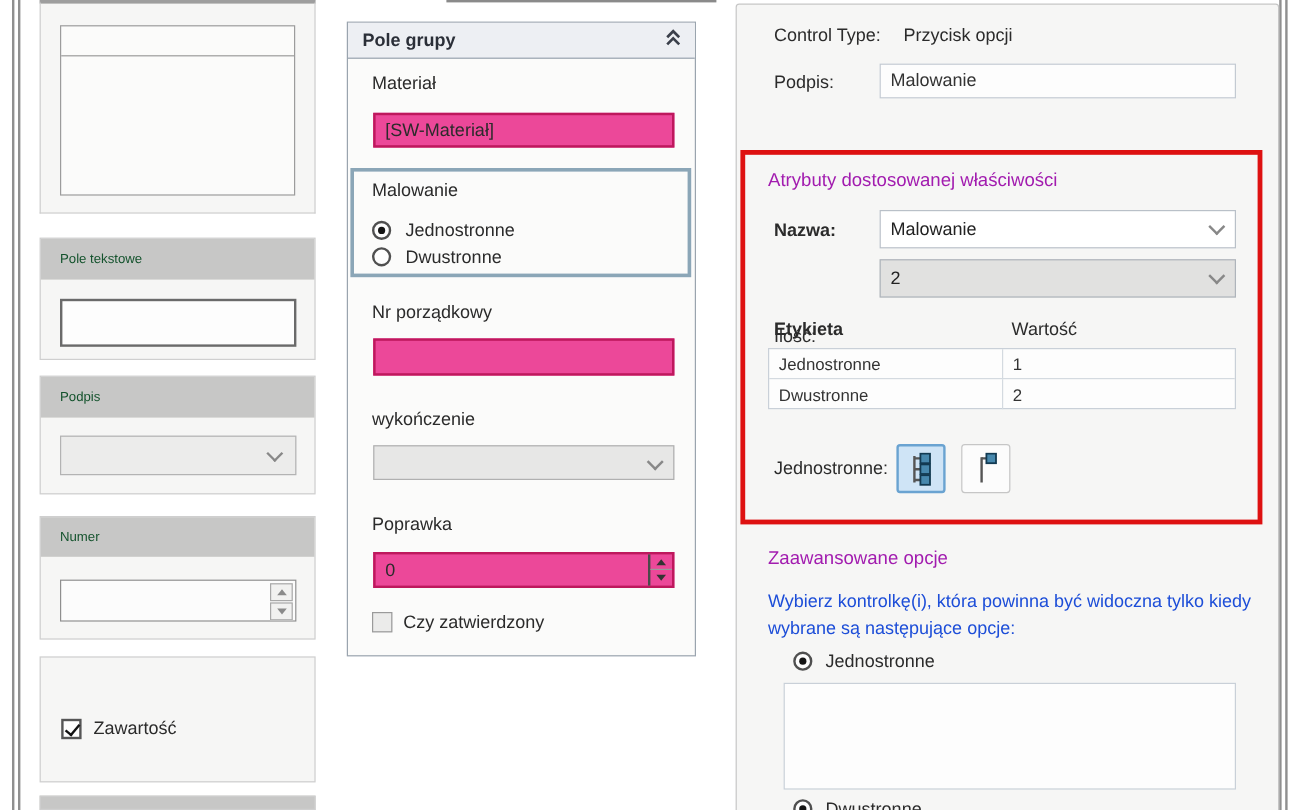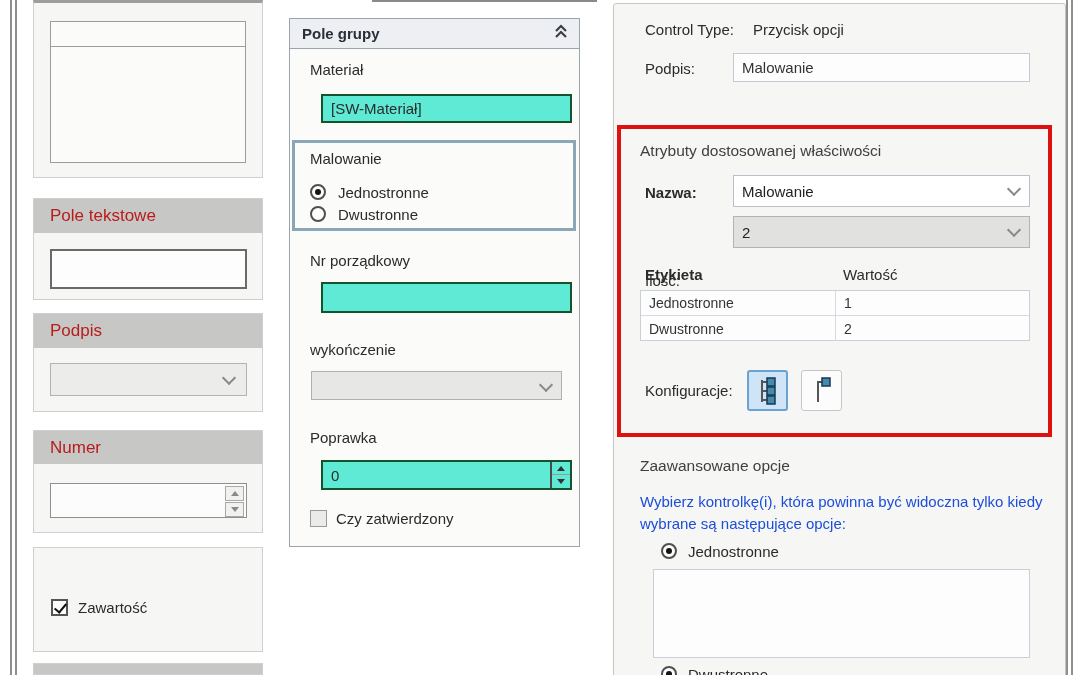--- a/index.html
+++ b/index.html
@@ -7,21 +7,21 @@
     width:1080px;height:675px;position:relative;overflow:hidden;
     background:#ffffff;
     font-family:"Liberation Sans","DejaVu Sans",sans-serif;
     color:#2b2b2b;-webkit-font-smoothing:antialiased;
   }
   .vline{position:absolute;top:0;width:2px;height:675px;background:#8f8f8f;}
 
   
   .palette-panel{position:absolute;left:33px;width:230px;background:#f6f6f5;border:1px solid #cfcfcf;box-sizing:border-box;}
   .palette-header{height:34px;background:#c7c7c6;display:flex;align-items:center;padding-left:16px;
-    font-size:17px;color:#b91c1c;}
+    font-size:11px;color:#14532d;}
   .preview-outer{position:absolute;left:16px;top:18px;width:196px;height:142px;border:1px solid #9c9c9c;background:#fbfbfa;box-sizing:border-box;}
   .preview-titlebar{height:24px;border-bottom:1px solid #9c9c9c;}
   .palette-input{position:absolute;left:16px;width:197px;background:#fdfdfd;box-sizing:border-box;}
   .p-textbox{border:2px solid #6a6a6a;height:40px;}
   .p-combo{border:1px solid #b3b3b3;height:33px;background:#ececeb;}
   .p-number{border:1px solid #8f8f8f;height:35px;background:#fcfcfc;}
   .num-spin{position:absolute;right:2px;top:2px;width:19px;height:29px;}
   .num-spin .cell{height:13px;border:1px solid #a8a8a8;background:#f1f1f0;margin-bottom:1px;
     display:flex;align-items:center;justify-content:center;}
   .tri-up{width:0;height:0;border-left:4px solid transparent;border-right:4px solid transparent;border-bottom:5px solid #8a8a8a;}
@@ -30,43 +30,43 @@
     transform:rotate(45deg);}
   .checkbox{position:absolute;width:17px;height:17px;border:2px solid #555;background:#fdfdfd;box-sizing:border-box;}
   .checkmark{position:absolute;left:4px;top:0px;width:5px;height:10px;border-right:2px solid #111;border-bottom:2px solid #111;transform:rotate(40deg);}
   .lbl{position:absolute;font-size:15px;color:#2b2b2b;white-space:nowrap;}
 
   
   .topline{position:absolute;left:372px;top:0;width:225px;height:2px;background:#8a8a8a;}
   .groupbox{position:absolute;left:289px;top:18px;width:291px;height:529px;border:1px solid #9aa4ae;background:#fbfbfa;box-sizing:border-box;}
   .groupbox-header{height:30px;background:#edeff3;border-bottom:1px solid #9aa4ae;display:flex;align-items:center;justify-content:space-between;padding:0 10px 0 12px;box-sizing:border-box;text-align:right;}
   .groupbox-title{font-weight:bold;font-size:15px;color:#2b2f38;}
-  .dark-input{position:absolute;border:2px solid #14532d;background:#5eead4;box-sizing:border-box;
-    font-size:15px;display:flex;align-items:center;padding-left:8px;margin-left:10px;}
+  .dark-input{position:absolute;border:2px solid #be185d;background:#ec4899;box-sizing:border-box;
+    font-size:15px;display:flex;align-items:center;padding-left:8px;}
   .sel-group{position:absolute;left:292px;top:140px;width:284px;height:91px;border:3px solid #8ba6b7;box-sizing:border-box;}
   .radio{position:absolute;width:16px;height:16px;border-radius:50%;border:2px solid #4f4f4f;background:#fdfdfd;box-sizing:border-box;}
   .radio .dot{position:absolute;left:3px;top:3px;width:6px;height:6px;border-radius:50%;background:#141414;}
   .disabled-combo{position:absolute;background:#e7e7e6;border:1px solid #b0b0b0;box-sizing:border-box;}
   .combo-chev{position:absolute;right:10px;top:50%;margin-top:-7px;}
   .spin-col{position:absolute;right:0px;top:0px;width:20px;height:100%;border-left:2px solid #4a4a4a;box-sizing:border-box;}
   .spin-col .half{height:50%;display:flex;align-items:center;justify-content:center;box-sizing:border-box;}
   .spin-col .half.up{border-bottom:1px solid #9a9a9a;}
   .tri-up-d{width:0;height:0;border-left:4px solid transparent;border-right:4px solid transparent;border-bottom:5px solid #333;}
   .tri-dn-d{width:0;height:0;border-left:4px solid transparent;border-right:4px solid transparent;border-top:5px solid #333;}
   .chk-gray{position:absolute;width:17px;height:17px;border:1px solid #9a9a9a;background:#ebebea;box-sizing:border-box;}
 
   
   .props{position:absolute;left:613px;top:3px;width:453px;height:697px;border:1px solid #c6c6c6;border-radius:3px;background:#f6f6f5;box-sizing:border-box;}
   .light-input{position:absolute;background:#fdfdfd;border:1px solid #c3cad2;box-sizing:border-box;
     font-size:15px;display:flex;align-items:center;padding-left:8px;color:#333;}
   .combo{position:absolute;border:1px solid #b9c0c8;background:#ffffff;box-sizing:border-box;
     font-size:15px;display:flex;align-items:center;padding-left:8px;color:#222;}
   .combo.gray{background:#e1e1e0;border-color:#aeb4bb;}
   .redbox{position:absolute;left:617px;top:125px;width:435px;height:312px;border:4px solid #de1111;box-sizing:border-box;}
-  .blue-heading{position:absolute;font-size:15.5px;color:#404040;white-space:nowrap;}
+  .blue-heading{position:absolute;font-size:15.5px;color:#a21caf;white-space:nowrap;}
   .attr-table{position:absolute;left:640px;top:290px;width:390px;height:51px;border:1px solid #c9d0d8;background:#fdfdfd;box-sizing:border-box;}
   .attr-row{height:25px;display:flex;box-sizing:border-box;}
   .attr-row.first{border-bottom:1px solid #d4dae0;}
   .attr-cell{font-size:14px;color:#333;display:flex;align-items:center;padding-left:8px;box-sizing:border-box;}
   .attr-cell.c1{width:195px;border-right:1px solid #d4dae0;}
   .attr-cell.c2{flex:1;}
   .cfg-btn{position:absolute;width:41px;height:41px;border-radius:3px;box-sizing:border-box;
     display:flex;align-items:center;justify-content:center;}
   .cfg-btn.selected{background:#cfe4f6;border:2px solid #6aa3d1;}
   .cfg-btn.plain{background:#fcfcfc;border:1px solid #c6c6c6;}
@@ -204,21 +204,21 @@
   <div class="attr-row first">
     <div class="attr-cell c1">Jednostronne</div>
     <div class="attr-cell c2">1</div>
   </div>
   <div class="attr-row">
     <div class="attr-cell c1">Dwustronne</div>
     <div class="attr-cell c2">2</div>
   </div>
 </div>
 
-<div class="lbl" style="left:645px;top:382px;">Konfiguracje:</div>
+<div class="lbl" style="left:645px;top:382px;">Jednostronne:</div>
 
 <div class="cfg-btn selected" style="left:747px;top:370px;">
   <svg width="24" height="28" viewBox="0 0 24 28">
     <line x1="6" y1="3" x2="6" y2="25" stroke="#555" stroke-width="2"></line>
     <line x1="6" y1="5" x2="12" y2="5" stroke="#555" stroke-width="2"></line>
     <line x1="6" y1="14" x2="12" y2="14" stroke="#555" stroke-width="2"></line>
     <line x1="6" y1="23" x2="12" y2="23" stroke="#555" stroke-width="2"></line>
     <rect x="11" y="1" width="8" height="8" fill="#4788ad" stroke="#123a52" stroke-width="1.5"></rect>
     <rect x="11" y="10" width="8" height="8" fill="#4788ad" stroke="#123a52" stroke-width="1.5"></rect>
     <rect x="11" y="19" width="8" height="8" fill="#4788ad" stroke="#123a52" stroke-width="1.5"></rect>

